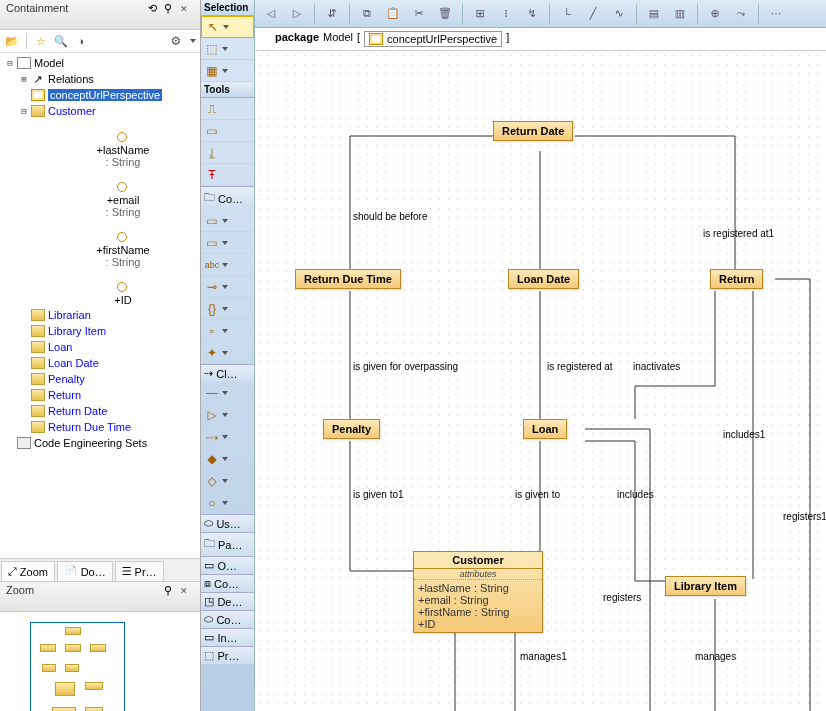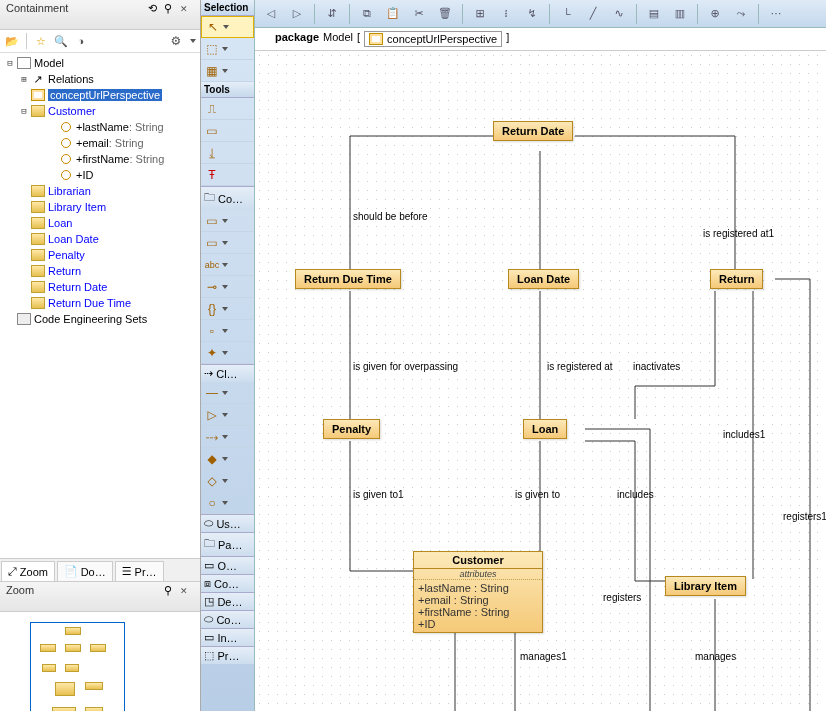--- a/index.html
+++ b/index.html
@@ -18,21 +18,21 @@
 .tree-item { display: flex; align-items: center; padding: 1px 0; white-space: nowrap; cursor: pointer; }
 .tree-toggle { width: 12px; text-align: center; font-family: monospace; font-size: 9px; color: #333; user-select:none;}
 .tree-toggle.empty { visibility: hidden; }
 .tree-ico { width: 16px; height: 14px; display:inline-flex; align-items:center; justify-content:center; margin-right: 2px; }
 .tree-label { color: #00f; }
 .tree-label.black { color: #000; }
 .tree-label.selected { background: #2a6ac8; color: #fff; padding: 0 2px; }
 .tree-type { color: #666; }
 .indent-1 { padding-left: 4px; }
 .indent-2 { padding-left: 18px; }
-.indent-4 { padding-left: 46px; }
+.indent-4 { padding-left: 46px; flex-direction: column; }
 .model-ico { width:14px; height:12px; background:#fff; border:1px solid #888;}
 .diagram-ico { width:14px; height:12px; background:#fff; border:1px solid #c09000; box-shadow: inset 0 0 0 2px #ffe0a0;}
 .class-ico { width:14px; height:12px; background: linear-gradient(#ffe9a8,#e8c050); border:1px solid #c0a030; }
 .attr-ico { width:10px; height:10px; border:1px solid #c80; border-radius:50%; background:#fff;}
 .ces-ico { width:14px; height:12px; background:#eee; border:1px solid #888; }
 
 .bottom-tabs { display: flex; border-top: 1px solid #ccc; background: #f0f0f0; }
 .bottom-tab { padding: 3px 6px; border: 1px solid #ccc; border-bottom: none; margin: 2px 1px 0; background: #fafafa; cursor: pointer; display:flex; align-items:center; gap:3px;}
 .bottom-tab.active { background: #fff; }
 

